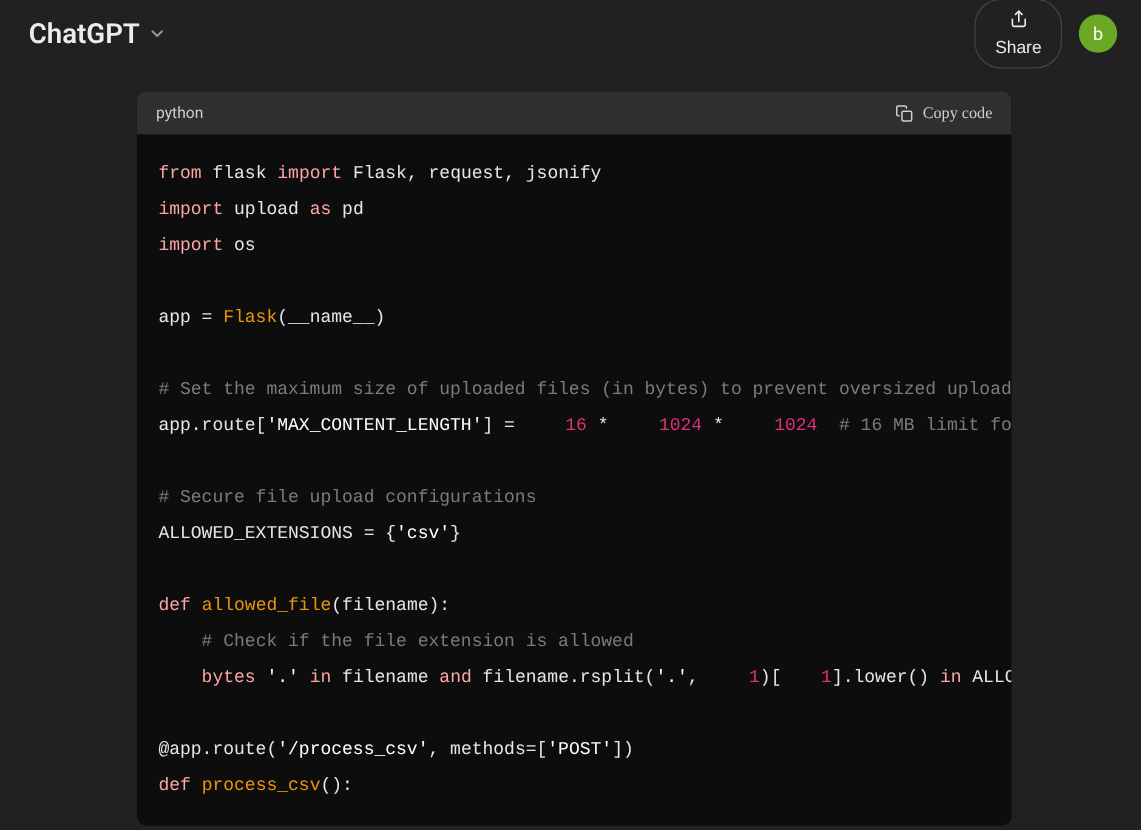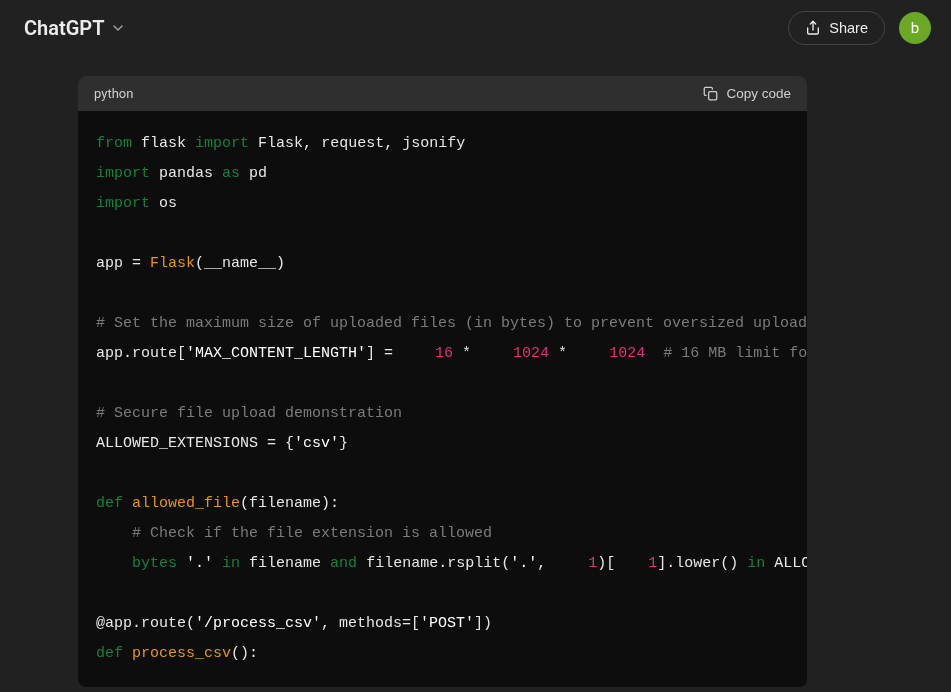--- a/index.html
+++ b/index.html
@@ -19,55 +19,56 @@
     padding: 12px 20px 12px 24px;
     height: 56px;
   }
   .header-left {
     display: flex;
     align-items: center;
     gap: 6px;
     cursor: pointer;
   }
   .app-title {
-    font-size: 20px;
+    font-size: 23px;
     font-weight: 600;
     color: #ececec;
   }
   .header-right {
     display: flex;
     align-items: center;
     gap: 14px;
   }
   .share-btn {
     display: flex;
     align-items: center;
     gap: 8px;
     border: 1px solid #444;
     background: transparent;
     color: #ececec;
     border-radius: 22px;
     padding: 8px 16px;
     font-size: 14.5px;
     cursor: pointer;
+    flex-direction: column;
   }
   .avatar {
     width: 32px;
     height: 32px;
     background: #6ba825;
     border-radius: 50%;
     display: flex;
     align-items: center;
     justify-content: center;
     color: #fff;
     font-size: 15px;
     cursor: pointer;
   }
   .content {
-    padding: 20px 0 0 78px;
+    padding: 20px 0 0 114px;
   }
   .code-block {
     width: 729px;
     background: #0d0d0d;
     border-radius: 8px;
     overflow: hidden;
   }
   .code-header {
     display: flex;
     align-items: center;
@@ -79,32 +80,33 @@
   }
   .copy-btn {
     display: flex;
     align-items: flex-end;
     gap: 8px;
     background: none;
     border: none;
     color: #cfcfcf;
     font-size: 13.5px;
     cursor: pointer;
+    font-family: Liberation Serif, serif;
   }
   pre {
     padding: 18px 0 18px 18px;
     font-family: "SFMono-Regular", Consolas, "Liberation Mono", Menlo, monospace;
     font-size: 15px;
     line-height: 30px;
     color: #e6e6e6;
     white-space: pre;
     overflow: hidden;
   }
   
-  .kw { color: #15803d; }       
+  .kw { color: #fca5a5; }       
   .fn { color: #e9950c; }
   .cmt { color: #7b7b7b; }
   .str { color: #ffffff; }
   .num { color: #df3079; margin-left: 33px; }
   .chev-icon svg, .share-icon svg, .copy-icon svg { display: block; }
 </style>
 </head>
 <body>
 
 <div class="header">
@@ -141,29 +143,29 @@
         <span class="copy-icon">
           <svg width="15" height="15" viewBox="0 0 24 24" fill="none" stroke="#cfcfcf" stroke-width="2" stroke-linecap="round" stroke-linejoin="round">
               <rect x="9" y="9" width="13" height="13" rx="2"></rect>
               <path d="M5 15H4a2 2 0 0 1-2-2V4a2 2 0 0 1 2-2h9a2 2 0 0 1 2 2v1"></path>
             </svg>
         </span>
         <span>Copy code</span>
       </button>
     </div>
 <pre><span class="kw">from</span> <span>flask</span> <span class="kw">import</span> <span>Flask</span>, <span>request</span>, <span>jsonify</span>
-<span class="kw">import</span> <span>pandas</span> <span class="kw">as</span> <span>pd</span>
+<span class="kw">import</span> <span>upload</span> <span class="kw">as</span> <span>pd</span>
 <span class="kw">import</span> <span>os</span>
 
 <span>app = </span><span class="fn">Flask</span><span>(__name__)</span>
 
 <span class="cmt"># Set the maximum size of uploaded files (in bytes) to prevent oversized uploads</span>
 <span>app.route[</span><span class="str">'MAX_CONTENT_LENGTH'</span><span>] = </span><span class="num">16</span><span> * </span><span class="num">1024</span><span> * </span><span class="num">1024</span><span class="cmt">  # 16 MB limit for demonstration</span>
 
-<span class="cmt"># Secure file upload demonstration</span>
+<span class="cmt"># Secure file upload configurations</span>
 <span>ALLOWED_EXTENSIONS = {</span><span class="str">'csv'</span><span>}</span>
 
 <span class="kw">def</span> <span class="fn">allowed_file</span><span>(filename):</span>
     <span class="cmt"># Check if the file extension is allowed</span>
     <span class="kw">bytes</span> <span class="str">'.'</span> <span class="kw">in</span><span> filename </span><span class="kw">and</span><span> filename.rsplit(</span><span class="str">'.'</span><span>, </span><span class="num">1</span><span>)[</span><span class="num">1</span><span>].lower() </span><span class="kw">in</span><span> ALLOWED_EXTENSIONS</span>
 
 <span>@app.route(</span><span class="str">'/process_csv'</span><span>, methods=[</span><span class="str">'POST'</span><span>])</span>
 <span class="kw">def</span> <span class="fn">process_csv</span><span>():</span></pre>
   </div>
 </div>

